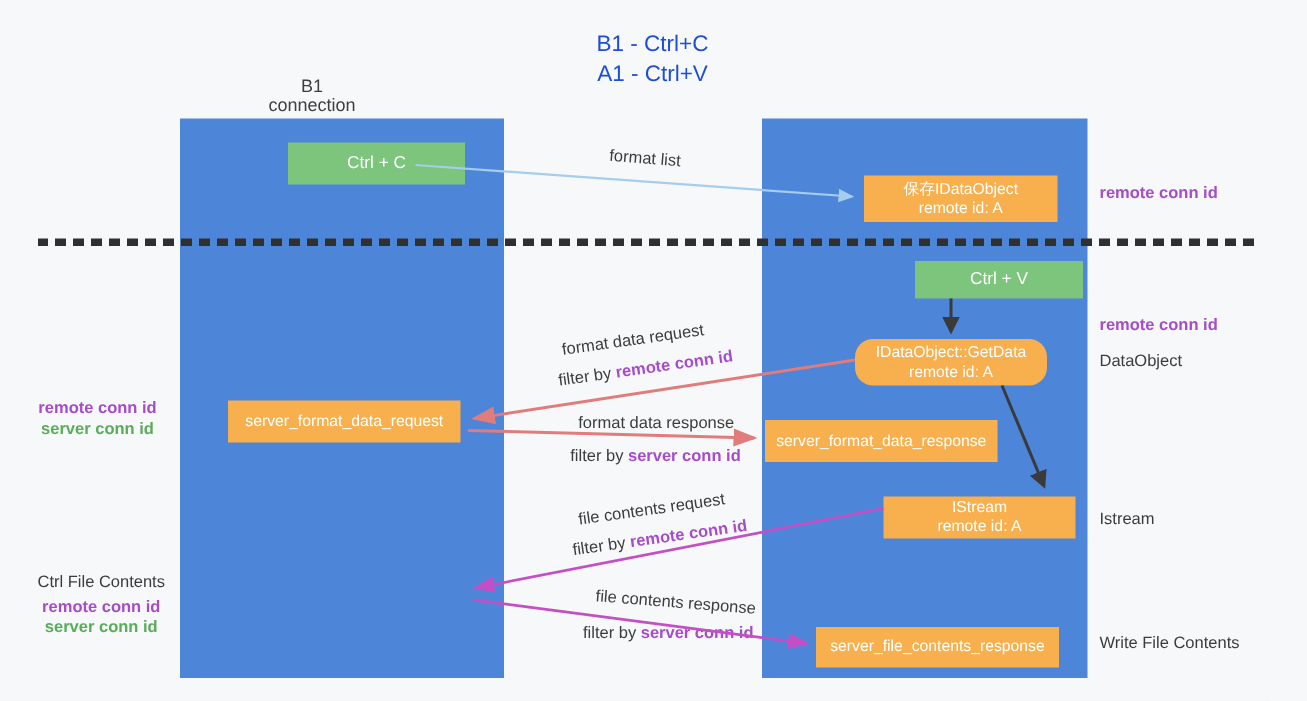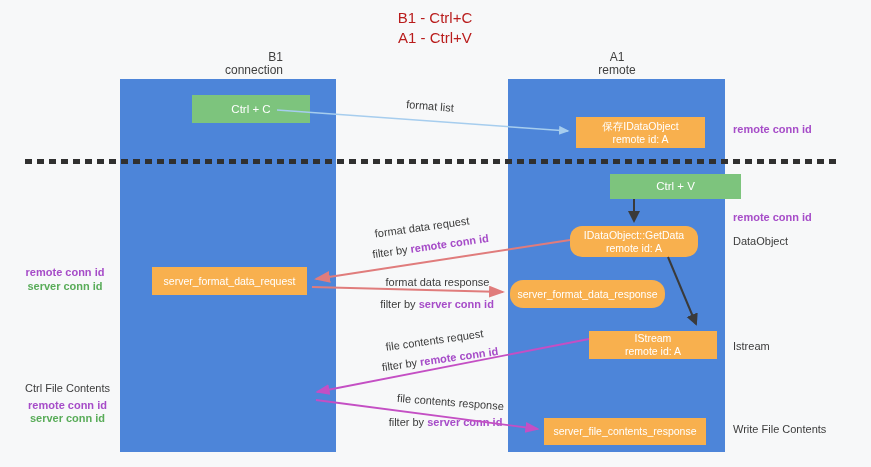--- a/index.html
+++ b/index.html
@@ -1,19 +1,19 @@
 <!DOCTYPE html>
 <html><head>
 <meta charset="utf-8">
 <style>
   html,body{margin:0;padding:0;}
   body{font-family:"Liberation Sans",sans-serif;background:#eee;}
   #canvas{position:relative;width:871px;height:467px;background:#f7f8f9;overflow:hidden;}
   .abs{position:absolute;}
-  .title{width:210px;left:330px;top:8px;text-align:center;font-size:15px;color:#b91c1c;line-height:20px;}
+  .title{width:210px;left:330px;top:20px;text-align:center;font-size:15px;color:#1d4ed8;line-height:20px;}
   .colhead{width:120px;text-align:center;font-size:12px;color:#3f3f3f;line-height:13px;top:51px;}
   .column{background:#4d85d9;width:216px;height:373px;top:79px;}
   .dash{left:25px;top:159px;width:811px;height:5px;
         background:repeating-linear-gradient(90deg,#303030 0 7px,transparent 7px 12px);}
   .box{display:flex;flex-direction:column;align-items:center;justify-content:center;
        color:#fff;font-size:10.5px;line-height:13px;text-align:center;}
   .green{background:#7dc47d;margin-left:34px;}
   .orange{background:#f8b04e;}
   .lbl{font-size:11px;color:#3c3c3c;white-space:nowrap;}
   .purple{color:#a64cc8;font-weight:bold;}
@@ -26,57 +26,53 @@
 </head>
 <body>
 
 <div id="canvas">
 
   <div class="abs title">
     <div>B1 - Ctrl+C</div>
     <div>A1 - Ctrl+V</div>
   </div>
 
-  <div class="abs colhead" style="left:163px;text-align:right;">
+  <div class="abs colhead" style="left:148px;">
     <div>B1</div>
     <div>connection</div>
-  </div>
-  <div class="abs colhead" style="left:557px;">
-    <div>A1</div>
-    <div>remote</div>
   </div>
 
   <div class="abs column" style="left:120px;"></div>
   <div class="abs column" style="left:508px;width:217px;"></div>
 
   <div class="abs dash"></div>
 
   <div class="abs box green" style="left:158px;top:95px;width:118px;height:28px;font-size:11.5px;">
     <span>Ctrl + C</span>
   </div>
 
   <div class="abs box orange" style="left:576px;top:117px;width:129px;height:31px;">
     <span>保存IDataObject</span>
     <span>remote id: A</span>
   </div>
 
-  <div class="abs box green" style="left:576px;top:174px;width:131px;height:25px;font-size:11.5px;">
+  <div class="abs box green" style="left:576px;top:174px;width:112px;height:25px;font-size:11.5px;">
     <span>Ctrl + V</span>
   </div>
 
   <div class="abs box orange" style="left:570px;top:226px;width:128px;height:31px;border-radius:12px;">
     <span>IDataObject::GetData</span>
     <span>remote id: A</span>
   </div>
 
   <div class="abs box orange" style="left:152px;top:267px;width:155px;height:28px;">
     <span>server_format_data_request</span>
   </div>
 
-  <div class="abs box orange" style="left:510px;top:280px;width:155px;height:28px;border-radius:13px;">
+  <div class="abs box orange" style="left:510px;top:280px;width:155px;height:28px;">
     <span>server_format_data_response</span>
   </div>
 
   <div class="abs box orange" style="left:589px;top:331px;width:128px;height:28px;">
     <span>IStream</span>
     <span>remote id: A</span>
   </div>
 
 
   <div class="abs box orange" style="left:544px;top:418px;width:162px;height:27px;">

